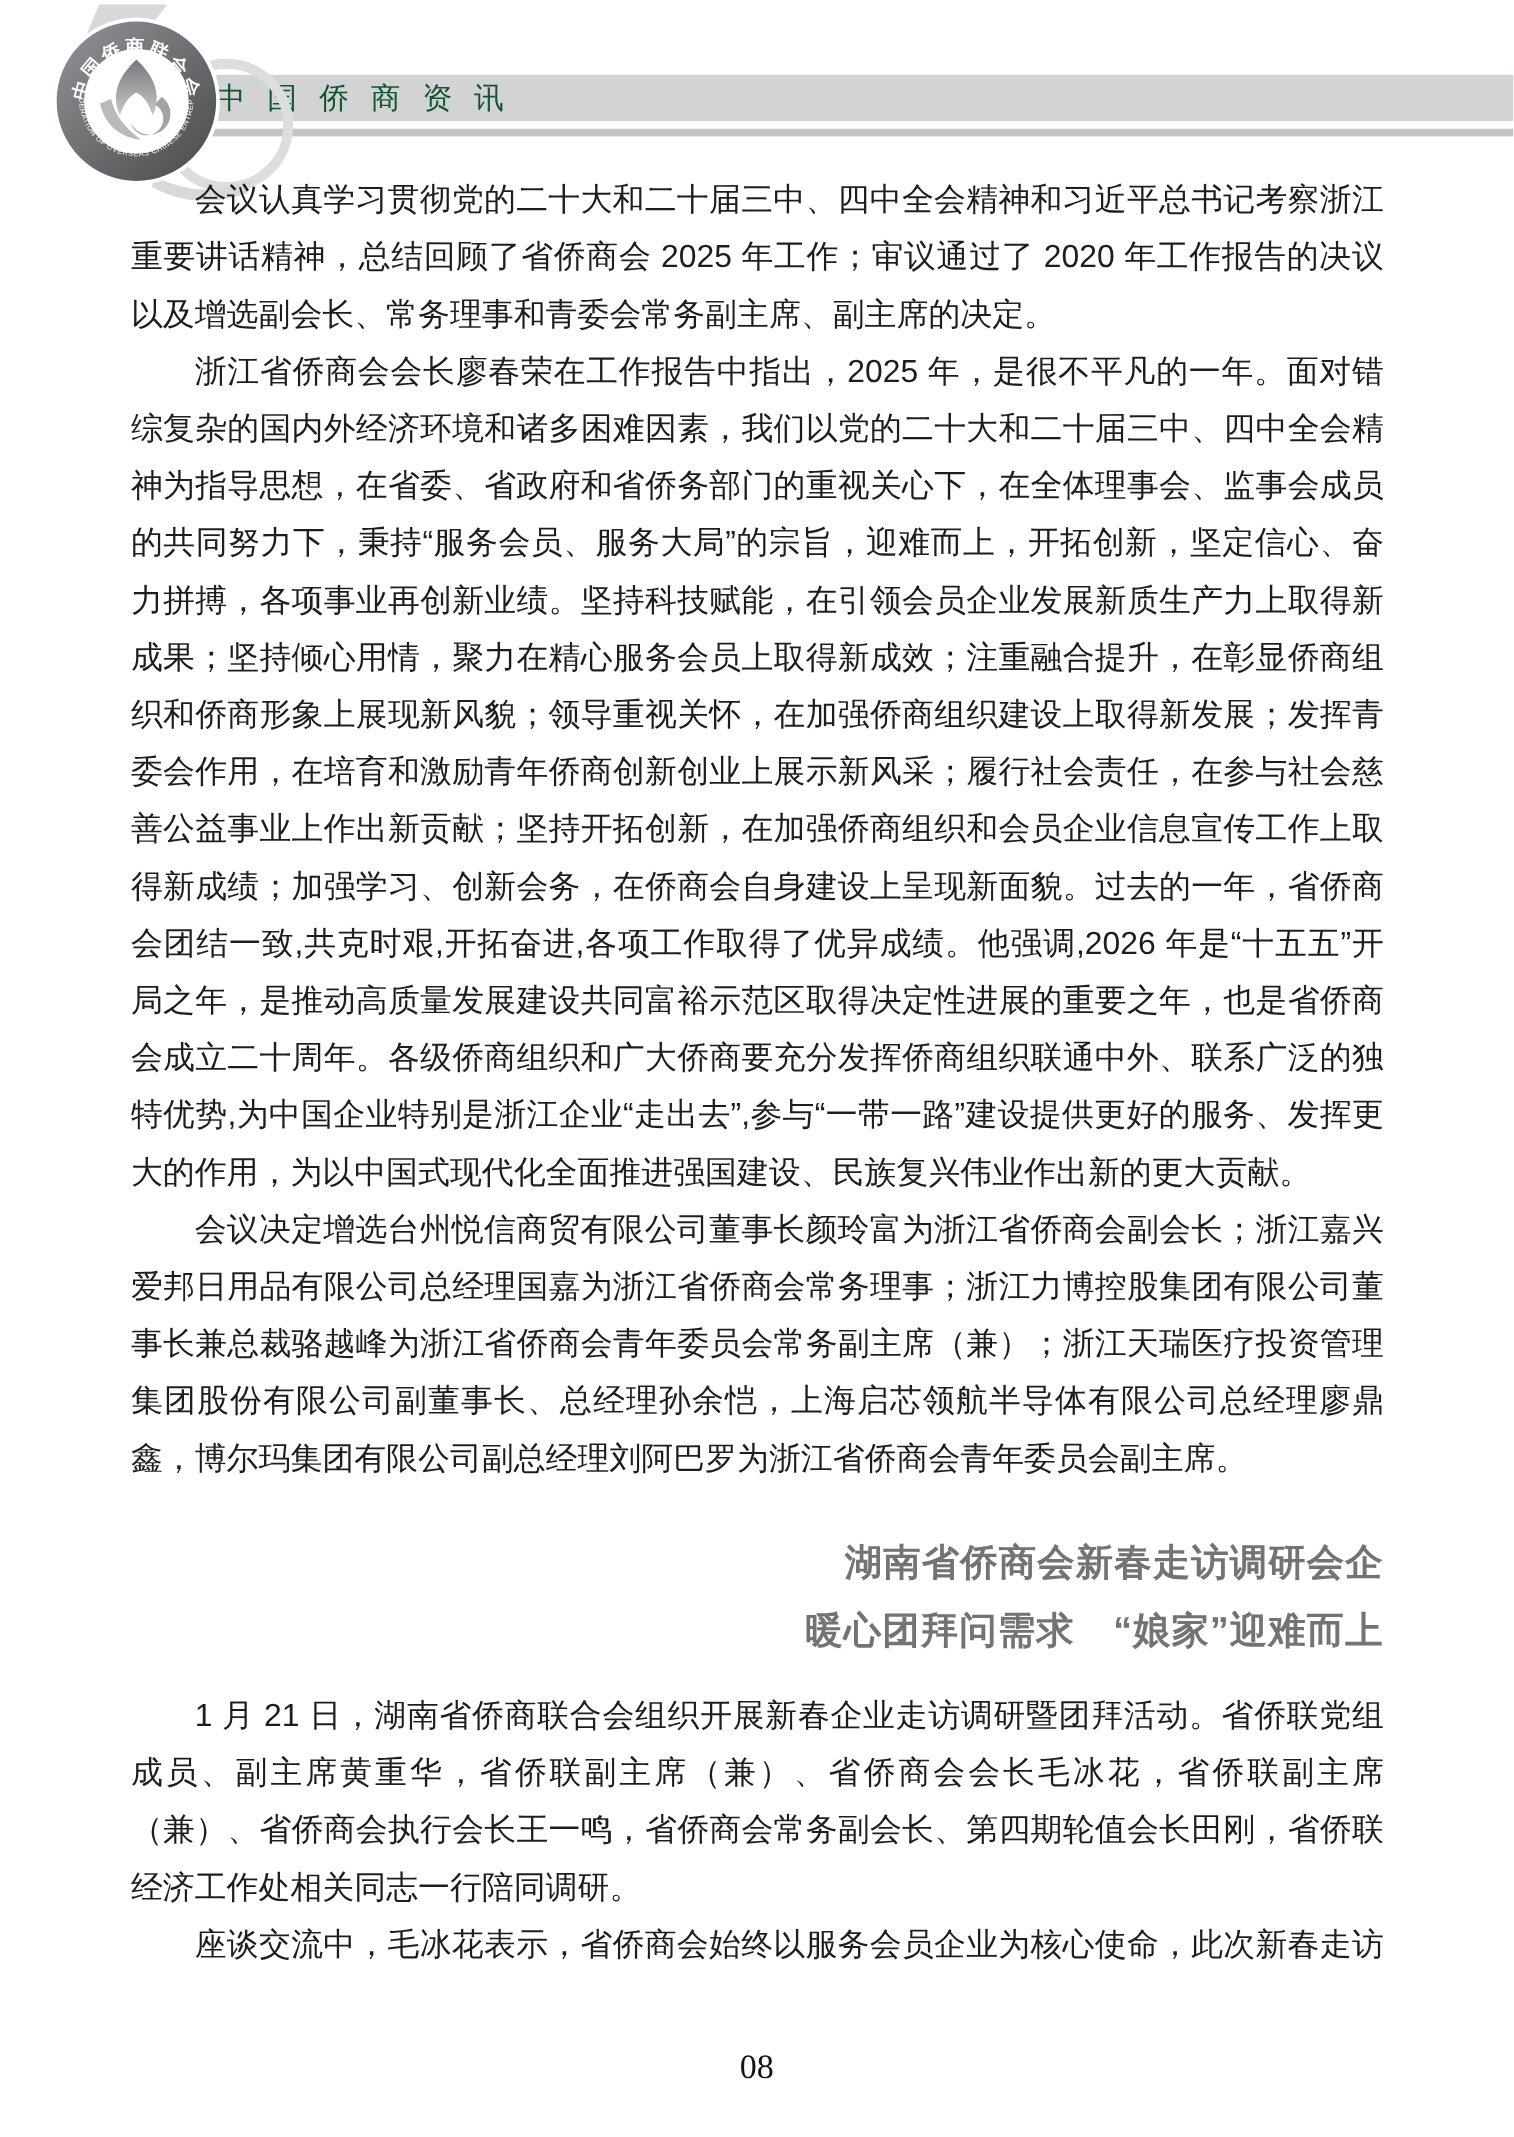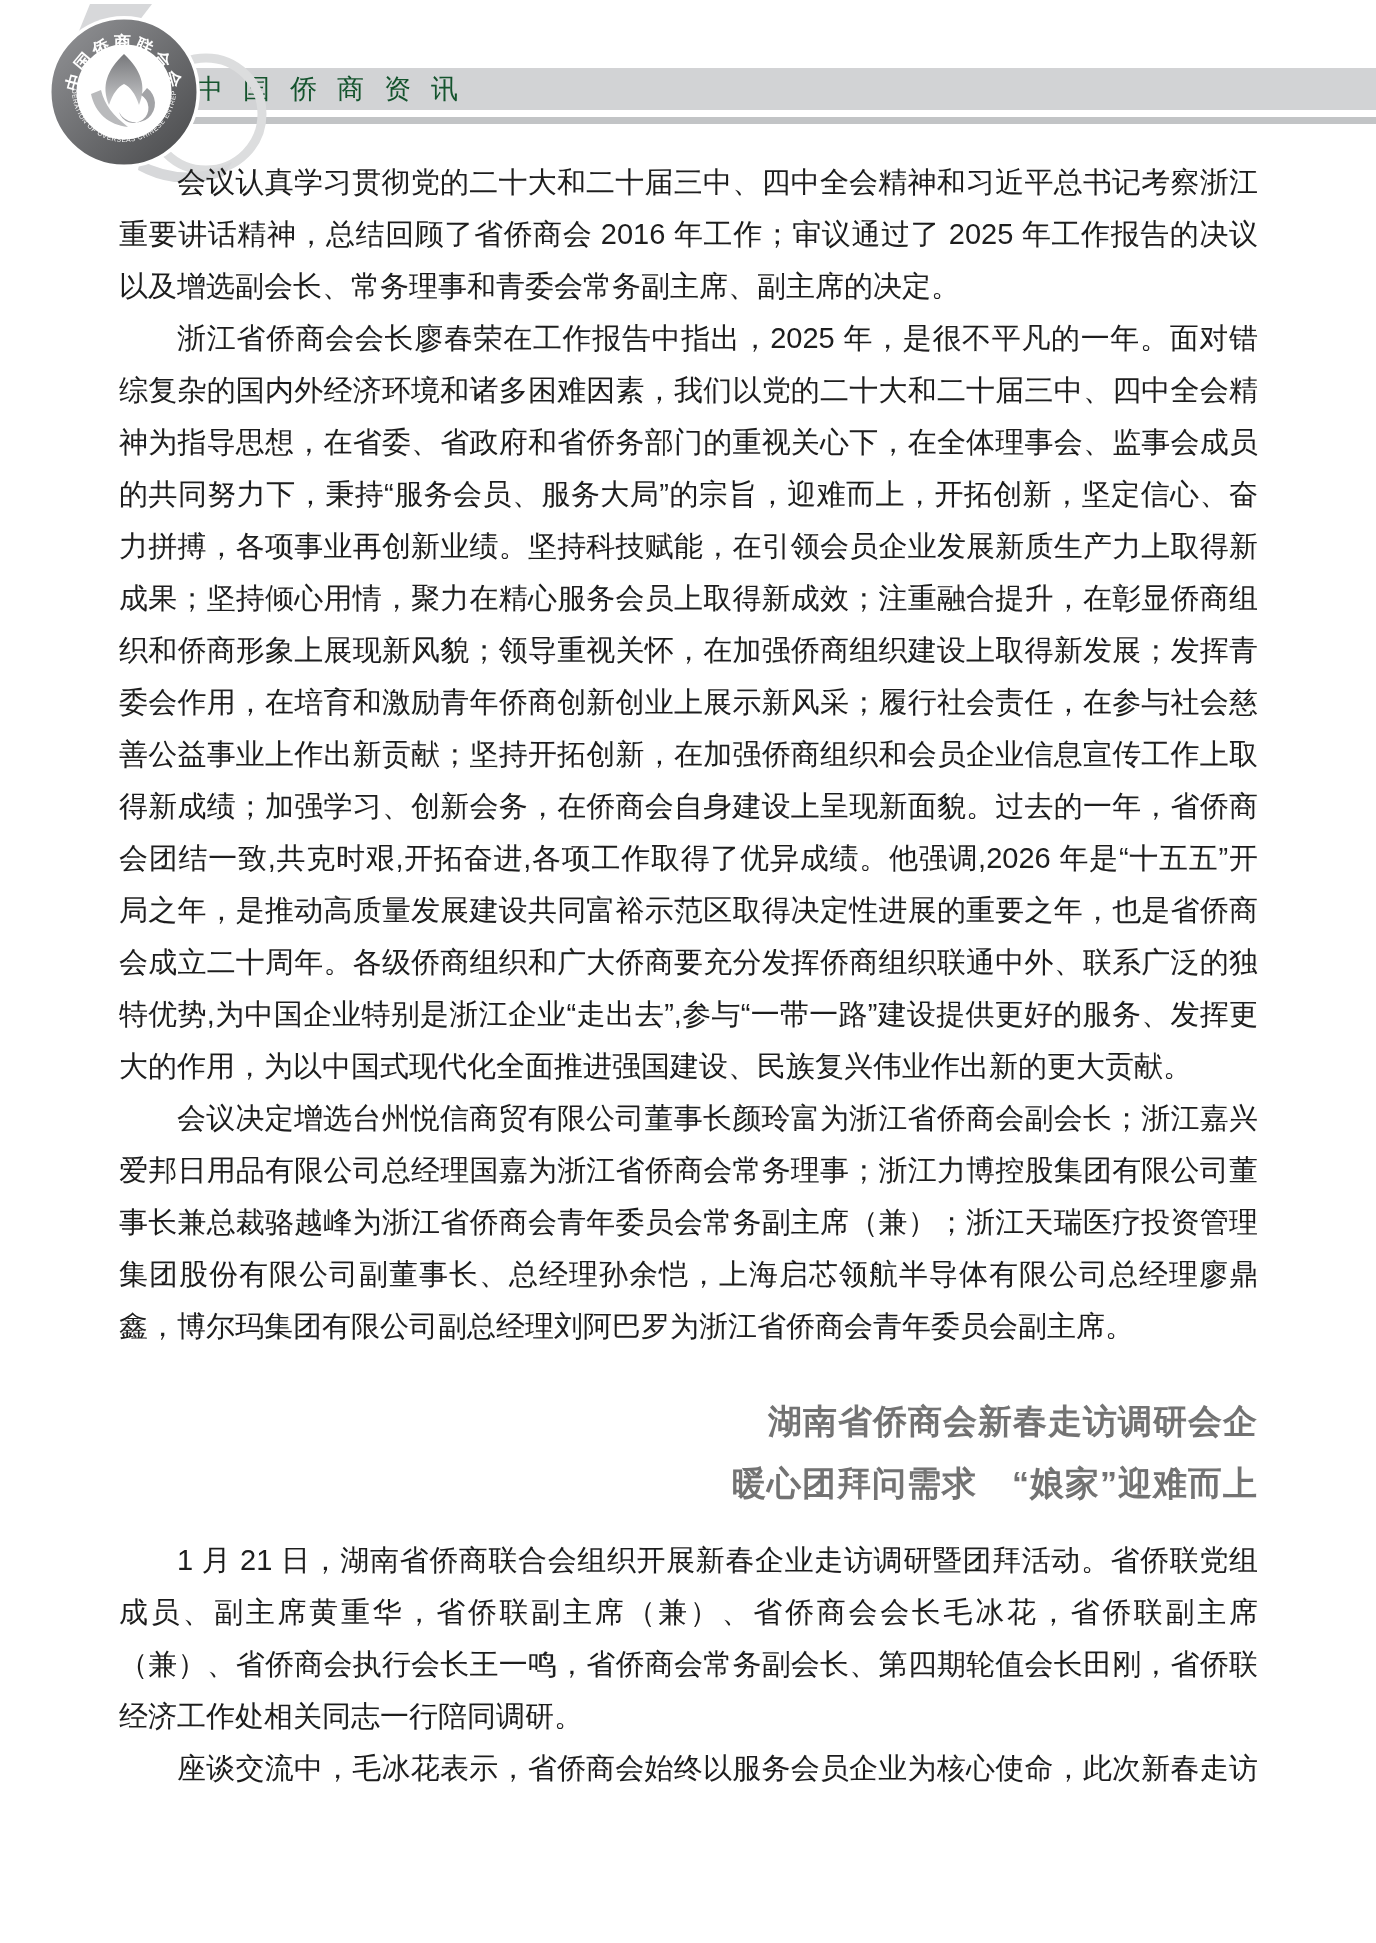--- a/index.html
+++ b/index.html
@@ -88,31 +88,32 @@
       </text>
       <text font-size="6.6" fill="#ffffff" letter-spacing="0.6" font-family="Liberation Sans, DejaVu Sans, sans-serif">
         <textPath href="#arcBot" startOffset="50%" text-anchor="middle">CHINA FEDERATION OF OVERSEAS CHINESE ENTREPRENEURS</textPath>
       </text>
     </svg>
   </div>
 
   <div class="content">
 
     <div>
-      <p class="para">会议认真学习贯彻党的二十大和二十届三中、四中全会精神和习近平总书记考察浙江重要讲话精神，总结回顾了省侨商会 2016 年工作；审议通过了 2025 年工作报告的决议以及增选副会长、常务理事和青委会常务副主席、副主席的决定。</p>
+      <p class="para">会议认真学习贯彻党的二十大和二十届三中、四中全会精神和习近平总书记考察浙江重要讲话精神，总结回顾了省侨商会 2025 年工作；审议通过了 2020 年工作报告的决议以及增选副会长、常务理事和青委会常务副主席、副主席的决定。</p>
       <p class="para">浙江省侨商会会长廖春荣在工作报告中指出，2025 年，是很不平凡的一年。面对错综复杂的国内外经济环境和诸多困难因素，我们以党的二十大和二十届三中、四中全会精神为指导思想，在省委、省政府和省侨务部门的重视关心下，在全体理事会、监事会成员的共同努力下，秉持“服务会员、服务大局”的宗旨，迎难而上，开拓创新，坚定信心、奋力拼搏，各项事业再创新业绩。坚持科技赋能，在引领会员企业发展新质生产力上取得新成果；坚持倾心用情，聚力在精心服务会员上取得新成效；注重融合提升，在彰显侨商组织和侨商形象上展现新风貌；领导重视关怀，在加强侨商组织建设上取得新发展；发挥青委会作用，在培育和激励青年侨商创新创业上展示新风采；履行社会责任，在参与社会慈善公益事业上作出新贡献；坚持开拓创新，在加强侨商组织和会员企业信息宣传工作上取得新成绩；加强学习、创新会务，在侨商会自身建设上呈现新面貌。过去的一年，省侨商会团结一致,共克时艰,开拓奋进,各项工作取得了优异成绩。他强调,2026 年是“十五五”开局之年，是推动高质量发展建设共同富裕示范区取得决定性进展的重要之年，也是省侨商会成立二十周年。各级侨商组织和广大侨商要充分发挥侨商组织联通中外、联系广泛的独特优势,为中国企业特别是浙江企业“走出去”,参与“一带一路”建设提供更好的服务、发挥更大的作用，为以中国式现代化全面推进强国建设、民族复兴伟业作出新的更大贡献。</p>
       <p class="para">会议决定增选台州悦信商贸有限公司董事长颜玲富为浙江省侨商会副会长；浙江嘉兴爱邦日用品有限公司总经理国嘉为浙江省侨商会常务理事；浙江力博控股集团有限公司董事长兼总裁骆越峰为浙江省侨商会青年委员会常务副主席（兼）；浙江天瑞医疗投资管理集团股份有限公司副董事长、总经理孙余恺，上海启芯领航半导体有限公司总经理廖鼎鑫，博尔玛集团有限公司副总经理刘阿巴罗为浙江省侨商会青年委员会副主席。</p>
     </div>
 
     <div class="article-title">
       <div>湖南省侨商会新春走访调研会企</div>
       <div>暖心团拜问需求　“娘家”迎难而上</div>
     </div>
 
     <div>
       <p class="para">1 月 21 日，湖南省侨商联合会组织开展新春企业走访调研暨团拜活动。省侨联党组成员、副主席黄重华，省侨联副主席（兼）、省侨商会会长毛冰花，省侨联副主席（兼）、省侨商会执行会长王一鸣，省侨商会常务副会长、第四期轮值会长田刚，省侨联经济工作处相关同志一行陪同调研。</p>
       <p class="para cutoff">座谈交流中，毛冰花表示，省侨商会始终以服务会员企业为核心使命，此次新春走访既</p>
     </div>
 
   </div>
 
+  <div class="page-number">08</div>
 
 </div>
 
 </body></html>

